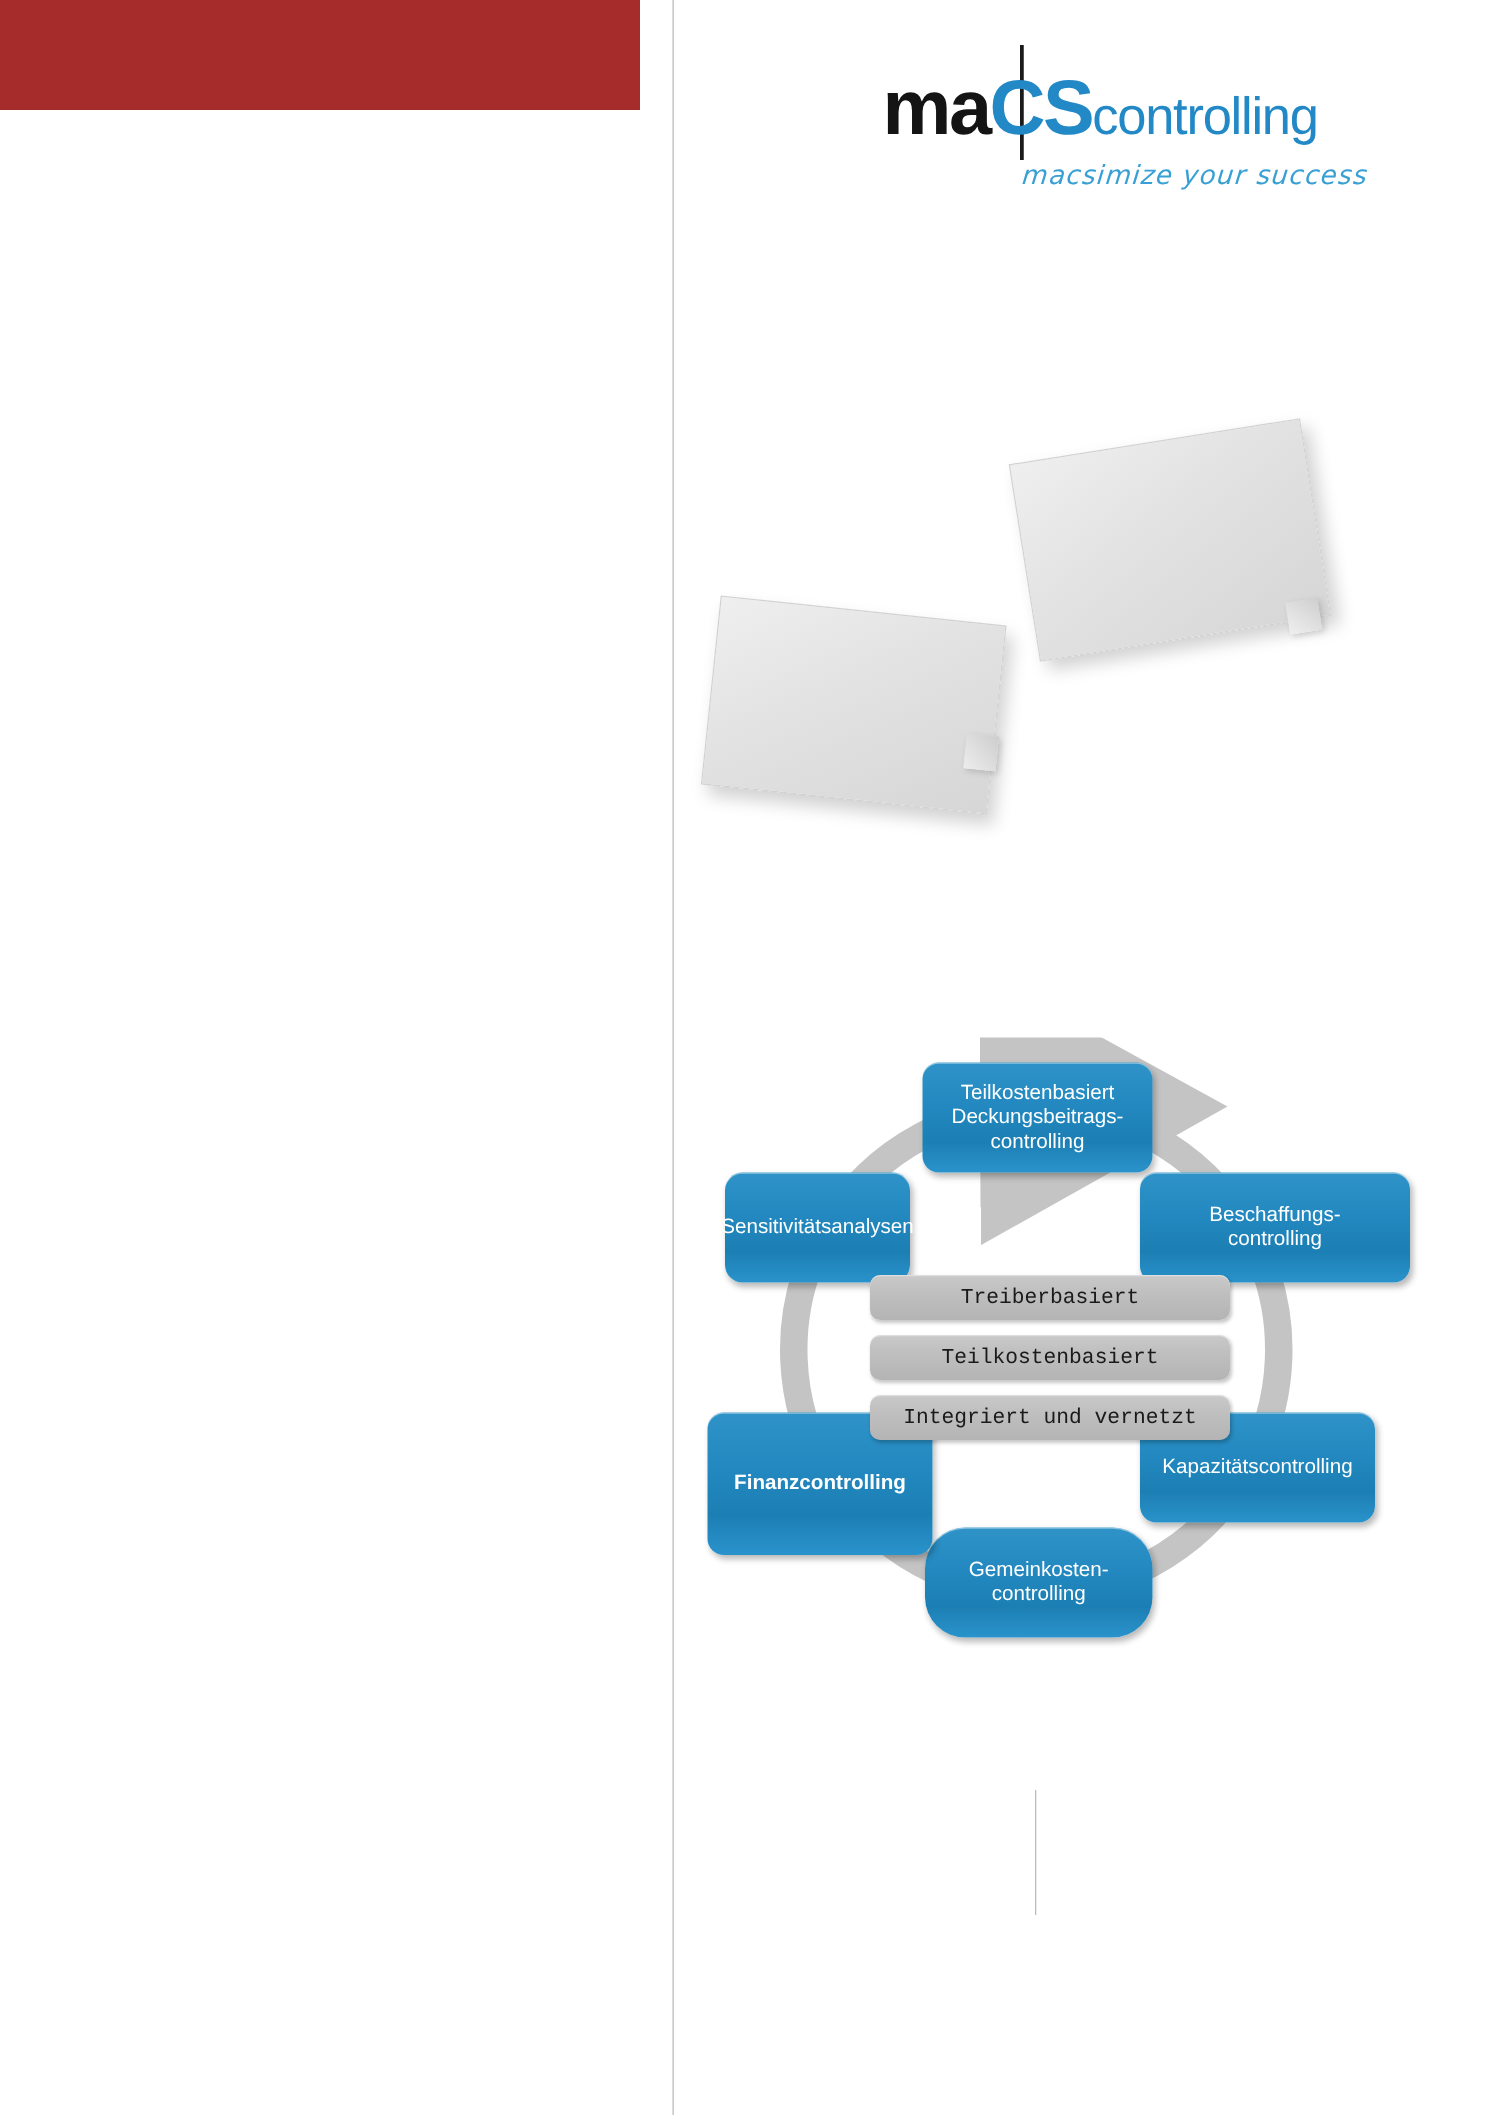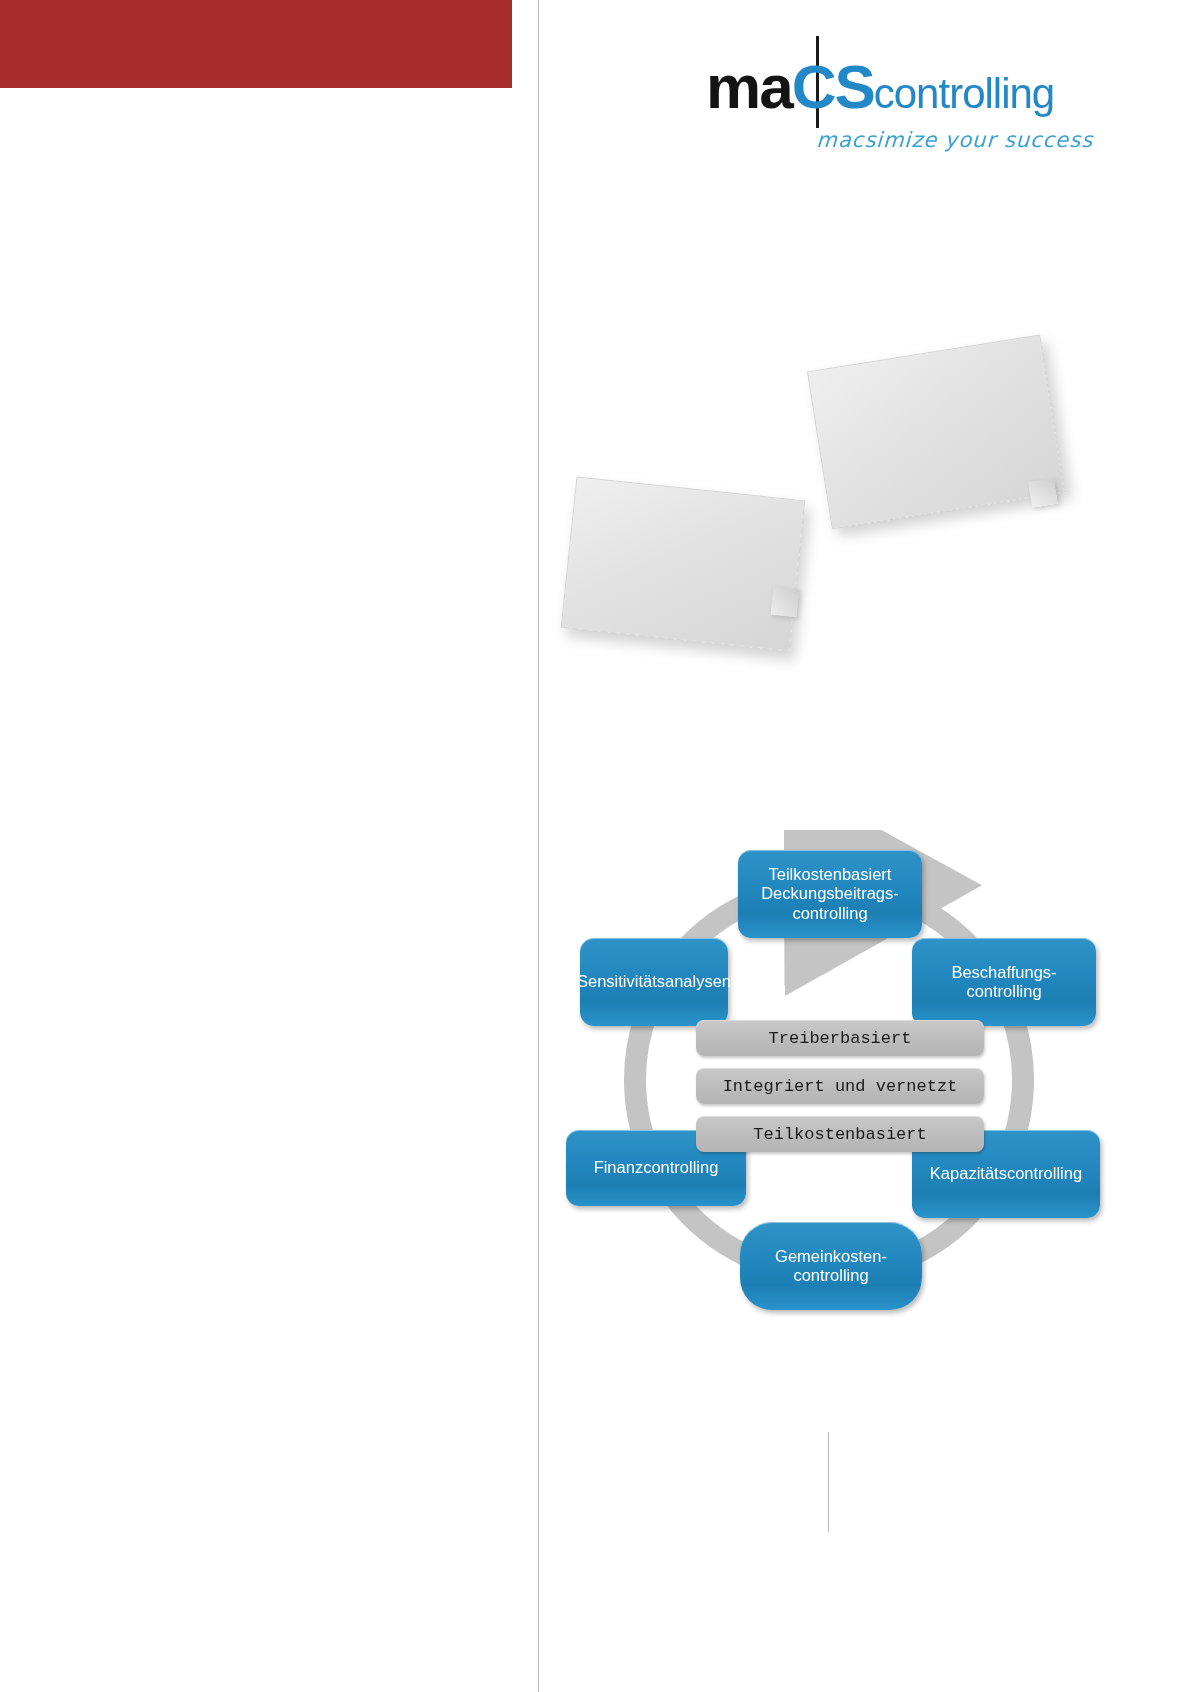--- a/index.html
+++ b/index.html
@@ -42,24 +42,24 @@
   
   .diagram{position:absolute;left:560px;top:830px;width:540px;height:530px;}
   .diagram svg{position:absolute;left:0;top:0;}
 
   .node{position:absolute;border-radius:13px;color:#fff;display:flex;
         align-items:center;justify-content:center;text-align:center;
         font-size:16.5px;line-height:1.16;padding:4px 8px;box-sizing:border-box;
         background:linear-gradient(180deg,#2f93c8 0%,#2288bf 40%,#1c7fb4 72%,#2a93cb 100%);
         box-shadow:2px 3px 5px rgba(0,0,0,.28), inset 0 1px 0 rgba(255,255,255,.45);}
   .n-top   {left:178px;top:20px;width:184px;height:88px;}
-  .n-right1{left:352px;top:108px;width:184px;height:88px;}
+  .n-right1{left:352px;top:108px;width:216px;height:88px;}
   .n-right2{left:352px;top:300px;width:188px;height:88px;}
   .n-bottom{left:180px;top:392px;width:182px;height:88px;border-radius:32px;}
-  .n-left2 {left:6px;top:300px;width:180px;height:76px;}
+  .n-left2 {left:6px;top:300px;width:180px;height:114px;font-weight:bold;}
   .n-left1 {left:20px;top:108px;width:148px;height:88px;border-radius:14px;}
 
   .center-stack{position:absolute;left:136px;top:190px;width:288px;font-family:Liberation Mono, monospace;}
   .center-bar{height:36px;border-radius:8px;margin-bottom:12px;
       background:linear-gradient(180deg,#c9c9c9 0%,#bdbdbd 50%,#b4b4b4 100%);
       box-shadow:1px 2px 3px rgba(0,0,0,.22), inset 0 1px 0 rgba(255,255,255,.4);
       display:flex;align-items:center;justify-content:center;
       color:#1a1a1a;font-size:17px;}
 </style>
 </head>
@@ -130,19 +130,19 @@
 
   <div class="node n-left1">
     <span>Sensitivitätsanalysen</span>
   </div>
 
   <div class="center-stack">
     <div class="center-bar">
       <span>Treiberbasiert</span>
     </div>
     <div class="center-bar">
-      <span>Integriert und vernetzt</span>
+      <span>Teilkostenbasiert</span>
     </div>
     <div class="center-bar">
-      <span>Teilkostenbasiert</span>
+      <span>Integriert und vernetzt</span>
     </div>
   </div>
 </div>
 
 </body></html>

